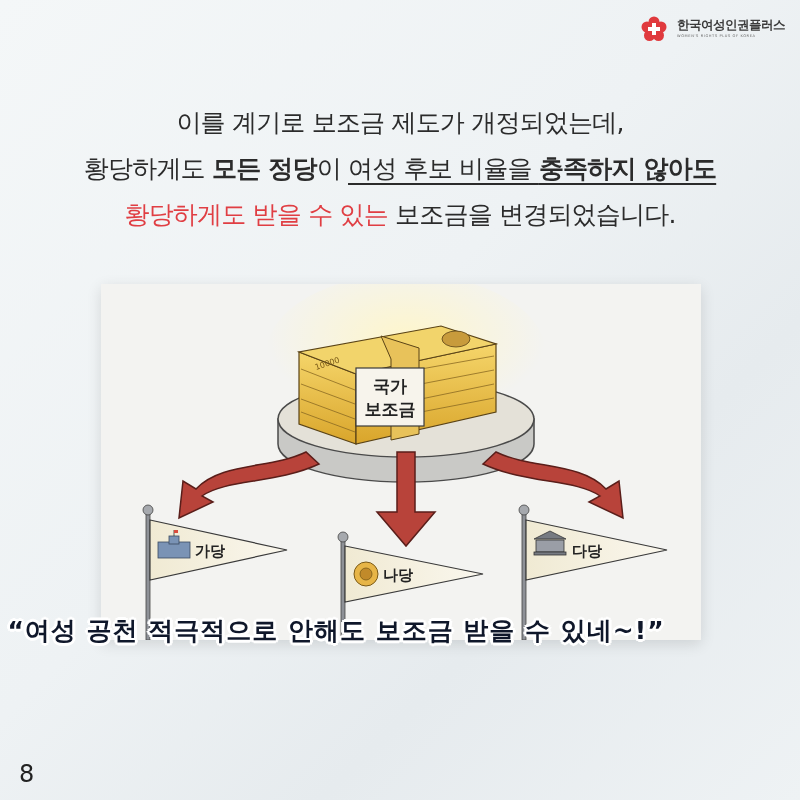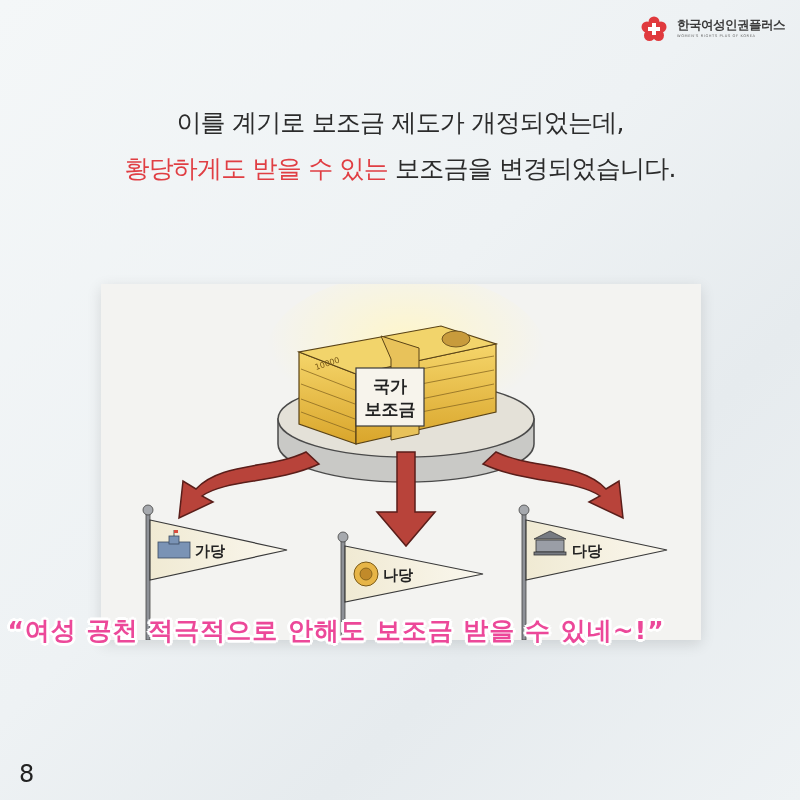--- a/index.html
+++ b/index.html
@@ -29,21 +29,21 @@
     position: absolute; left: 101px; top: 284px; width: 600px; height: 356px;
     background: #f3f3f1;
     box-shadow: 0 4px 14px rgba(0,0,0,0.12);
     overflow: hidden;
   }
   .panel svg { position: absolute; left: 0; top: 0; }
 
   
   .quote {
     position: absolute; top: 614px; left: 0; width: 672px; text-align: center;
-    font-size: 25px; font-weight: bold; color: #ec4899; letter-spacing: 1px;
+    font-size: 25px; font-weight: bold; color: #0f172a; letter-spacing: 1px;
     text-shadow:
       2px 0 0 #fff, -2px 0 0 #fff, 0 2px 0 #fff, 0 -2px 0 #fff,
       2px 2px 0 #fff, -2px -2px 0 #fff, 2px -2px 0 #fff, -2px 2px 0 #fff,
       3px 0 0 #fff, -3px 0 0 #fff, 0 3px 0 #fff, 0 -3px 0 #fff;
   }
 
   .page-num { position: absolute; left: 19px; top: 760px; font-size: 24px; color: #222; }
 </style>
 </head>
 <body>
@@ -61,20 +61,23 @@
     <rect x="7" y="11" width="12" height="4" fill="#fff"></rect>
   </svg>
   <div class="logo-text">
     <span class="logo-ko">한국여성인권플러스</span>
     <span class="logo-en">WOMEN'S RIGHTS PLUS OF KOREA</span>
   </div>
 </div>
 
 <div class="headline">
   <div class="line">이를 계기로 보조금 제도가 개정되었는데,</div>
+  <div class="line">
+    <span>황당하게도 </span><span class="b">모든 정당</span><span>이 </span><span class="u"><span>여성 후보 비율을 </span><span class="b">충족하지 않아도</span></span>
+  </div>
   <div class="line">
     <span class="red">황당하게도 받을 수 있는</span><span> 보조금을 변경되었습니다.</span>
   </div>
 </div>
 
 <div class="panel">
   <svg width="600" height="356" viewBox="0 0 600 356">
     <defs>
       <radialGradient id="glow" cx="50%" cy="40%" r="50%">
         <stop offset="0%" stop-color="#fff6c8" stop-opacity="0.9"></stop>

